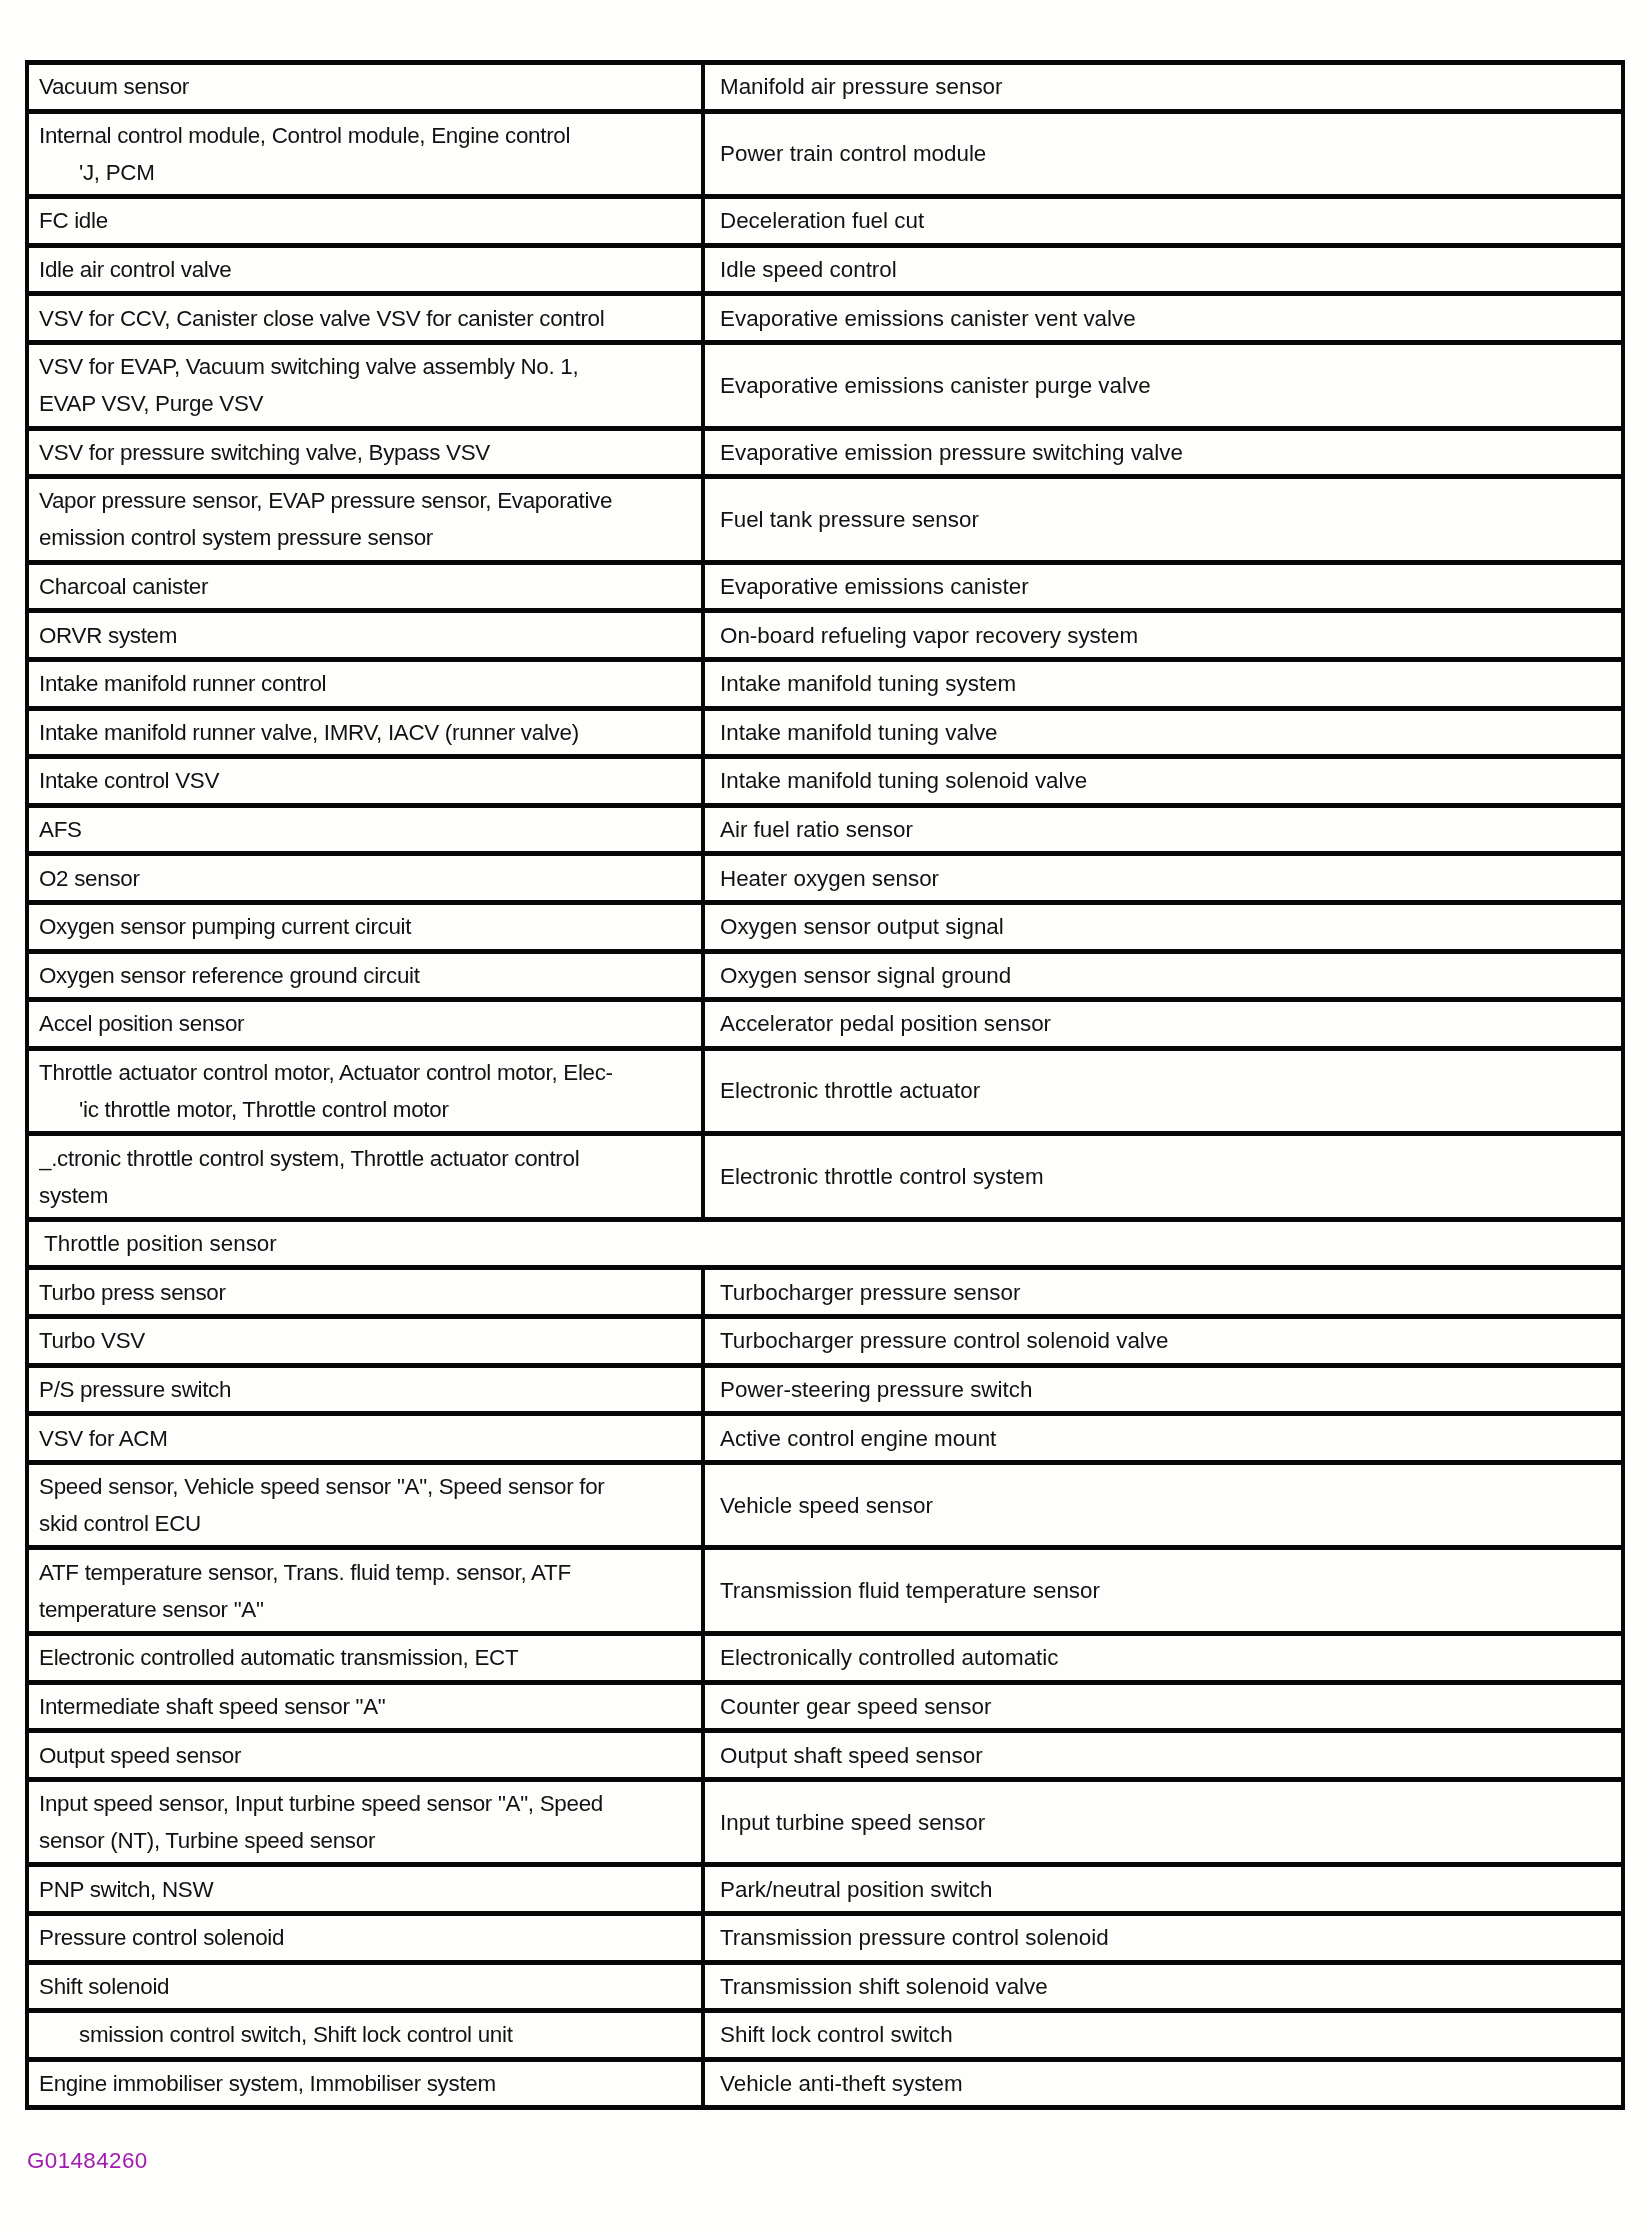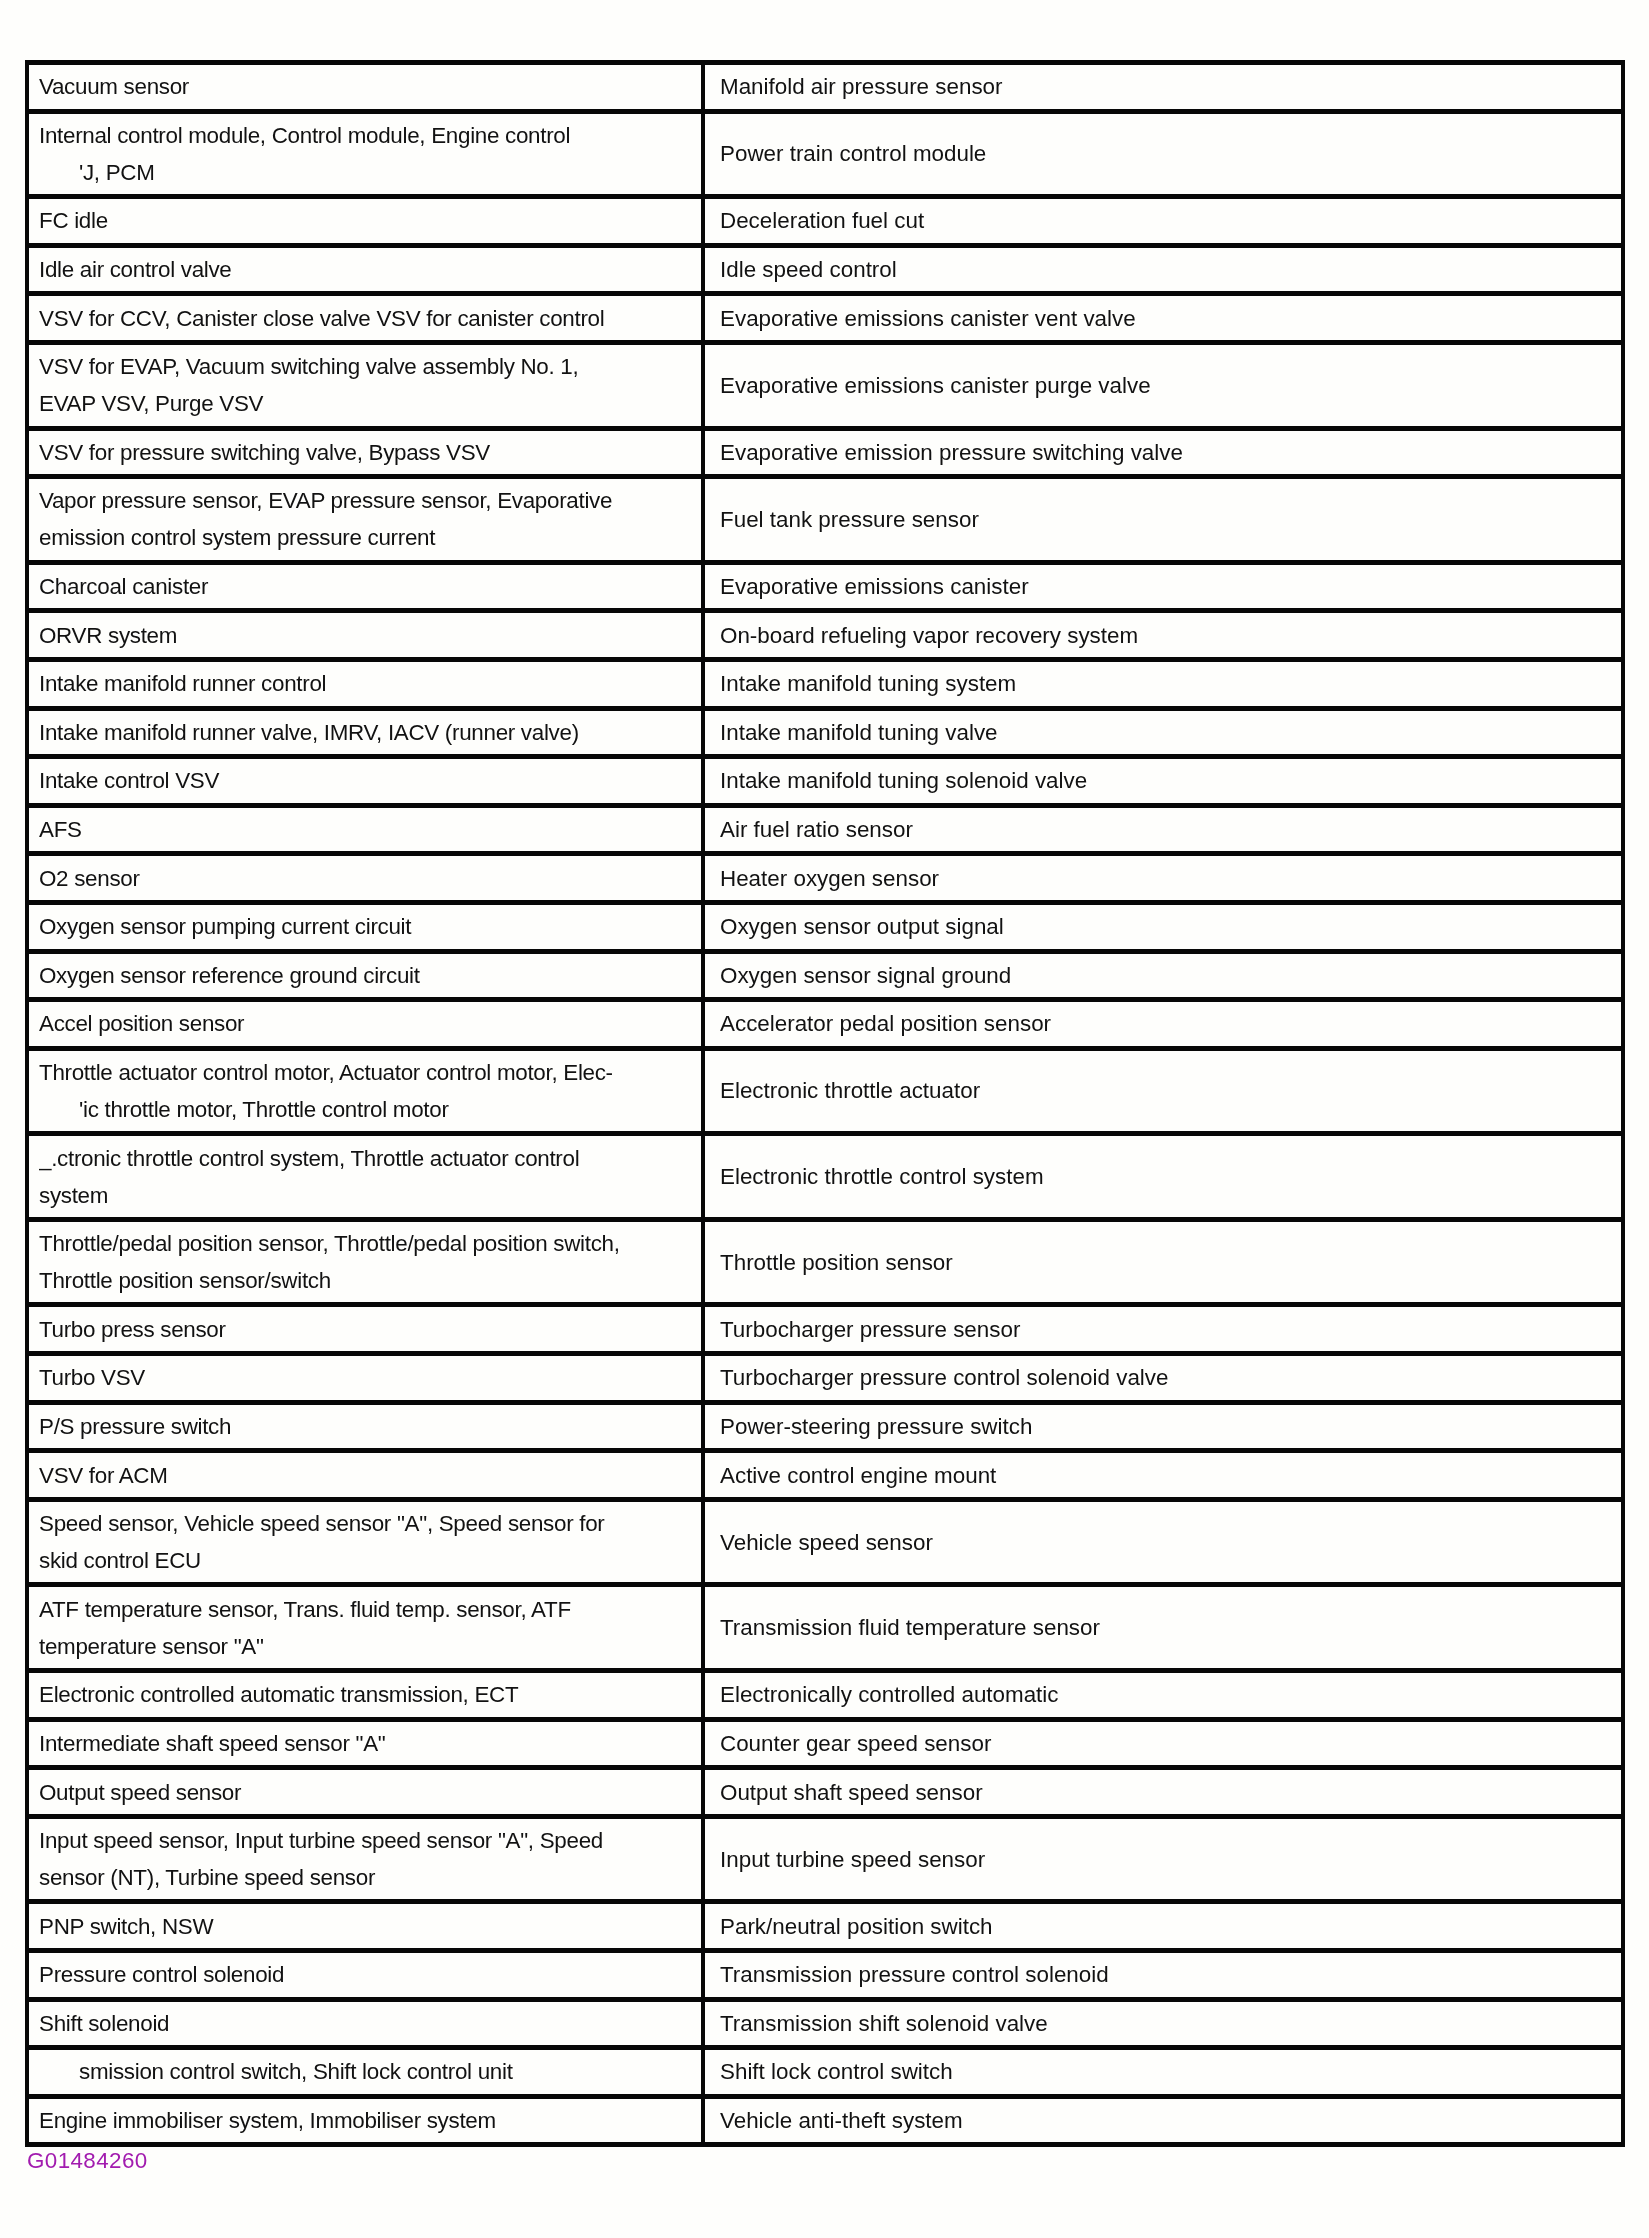--- a/index.html
+++ b/index.html
@@ -130,21 +130,21 @@
         <div class="cell left">
           <div class="line">VSV for pressure switching valve, Bypass VSV</div>
         </div>
         <div class="cell right">
           <div class="line">Evaporative emission pressure switching valve</div>
         </div>
       </div>
       <div class="t-row">
         <div class="cell left">
           <div class="line">Vapor pressure sensor, EVAP pressure sensor, Evaporative</div>
-          <div class="line">emission control system pressure current</div>
+          <div class="line">emission control system pressure sensor</div>
         </div>
         <div class="cell right">
           <div class="line">Fuel tank pressure sensor</div>
         </div>
       </div>
       <div class="t-row">
         <div class="cell left">
           <div class="line">Charcoal canister</div>
         </div>
         <div class="cell right">
@@ -235,24 +235,20 @@
       <div class="t-row">
         <div class="cell left">
           <div class="line">_.ctronic throttle control system, Throttle actuator control</div>
           <div class="line">system</div>
         </div>
         <div class="cell right">
           <div class="line">Electronic throttle control system</div>
         </div>
       </div>
       <div class="t-row">
-        <div class="cell left">
-          <div class="line">Throttle/pedal position sensor, Throttle/pedal position switch,</div>
-          <div class="line">Throttle position sensor/switch</div>
-        </div>
         <div class="cell right">
           <div class="line">Throttle position sensor</div>
         </div>
       </div>
       <div class="t-row">
         <div class="cell left">
           <div class="line">Turbo press sensor</div>
         </div>
         <div class="cell right">
           <div class="line">Turbocharger pressure sensor</div>

